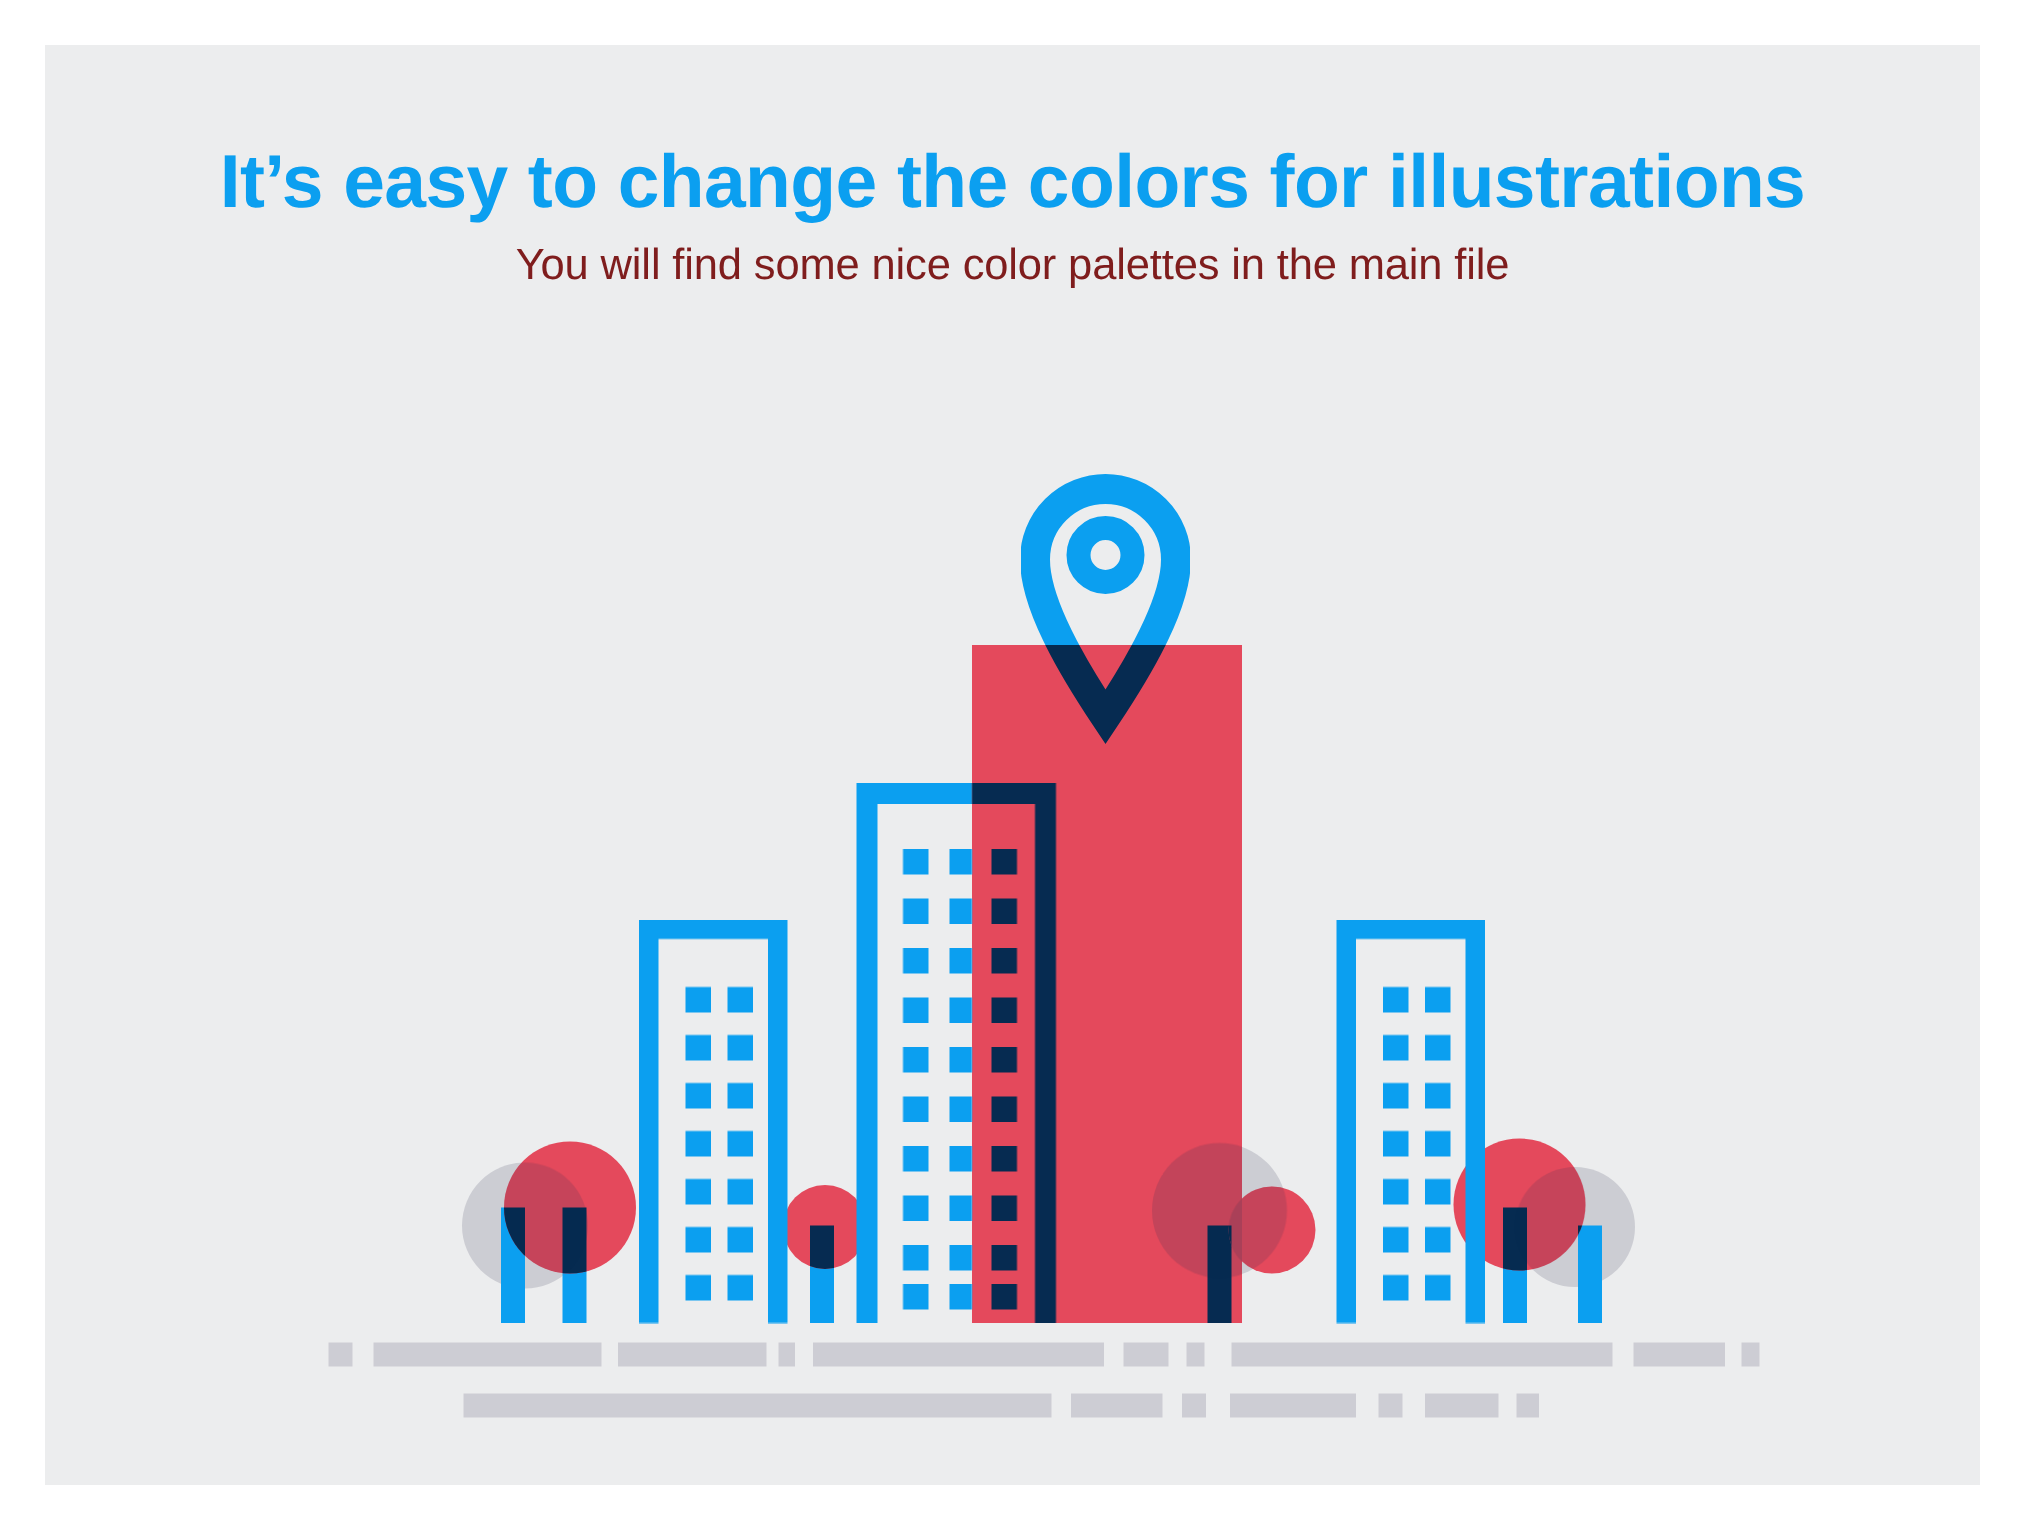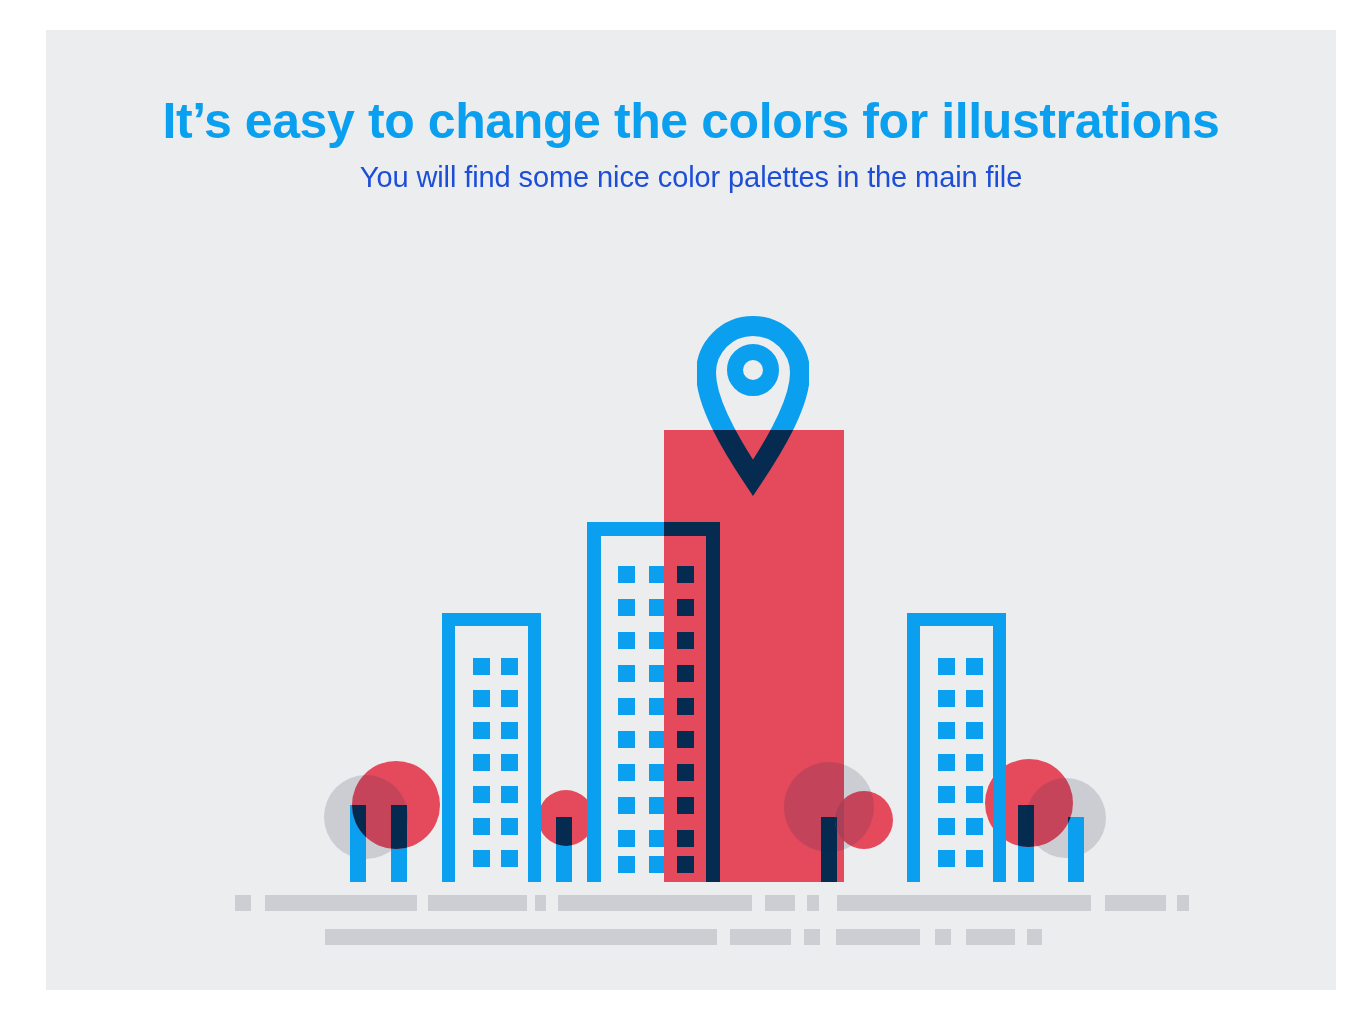--- a/index.html
+++ b/index.html
@@ -11,21 +11,20 @@
     width: 1350px;
     height: 1020px;
     font-family: "Liberation Sans", sans-serif;
     overflow: hidden;
   }
   #stage {
     position: relative;
     width: 1278px;
     height: 1020px;
     background: #ffffff;
-    margin-left: 16px;
   }
   #canvas-panel {
     position: absolute;
     left: 30px;
     top: 30px;
     width: 1290px;
     height: 960px;
     background: #ecedee;
   }
   #title-block {
@@ -67,21 +66,21 @@
   }
 </style>
 </head>
 <body>
 
 <div id="stage" style="background: rgb(255, 255, 255);">
   <div id="canvas-panel" style="background: rgb(236, 237, 238);">
 
     <div id="title-block">
       <h1 id="main-title" style="color: rgb(11, 159, 240);">It’s easy to change the colors for illustrations</h1>
-      <p id="sub-title" style="color: #1d4ed8;">You will find some nice color palettes in the main file</p>
+      <p id="sub-title" style="color: #7f1d1d;">You will find some nice color palettes in the main file</p>
     </div>
 
     <svg id="illustration" viewBox="0 0 1290 960" xmlns="http://www.w3.org/2000/svg">
       <defs>
 
         <clipPath id="clip-redbar">
           <rect x="618" y="400" width="180" height="452"></rect>
         </clipPath>
 
         <mask id="mask-outside-redbar">

